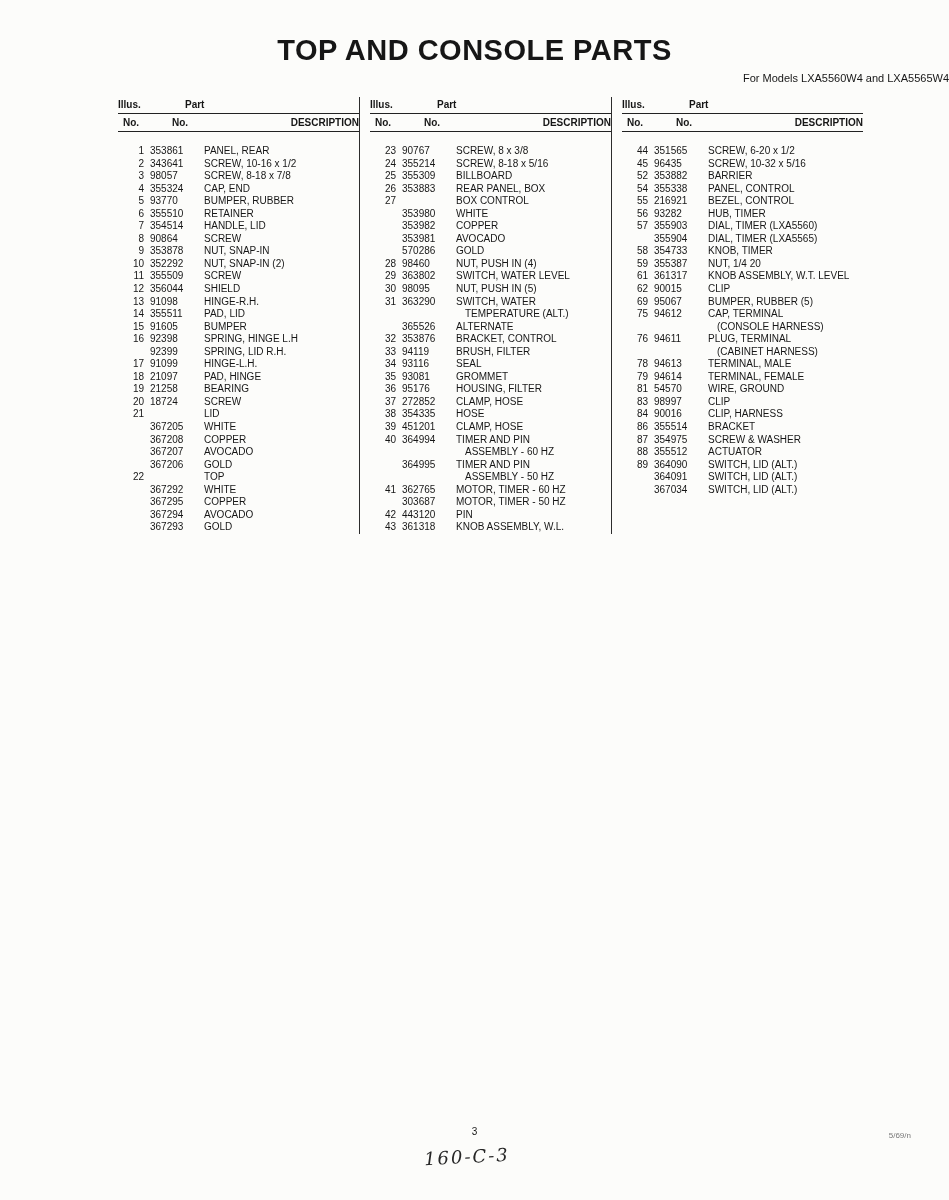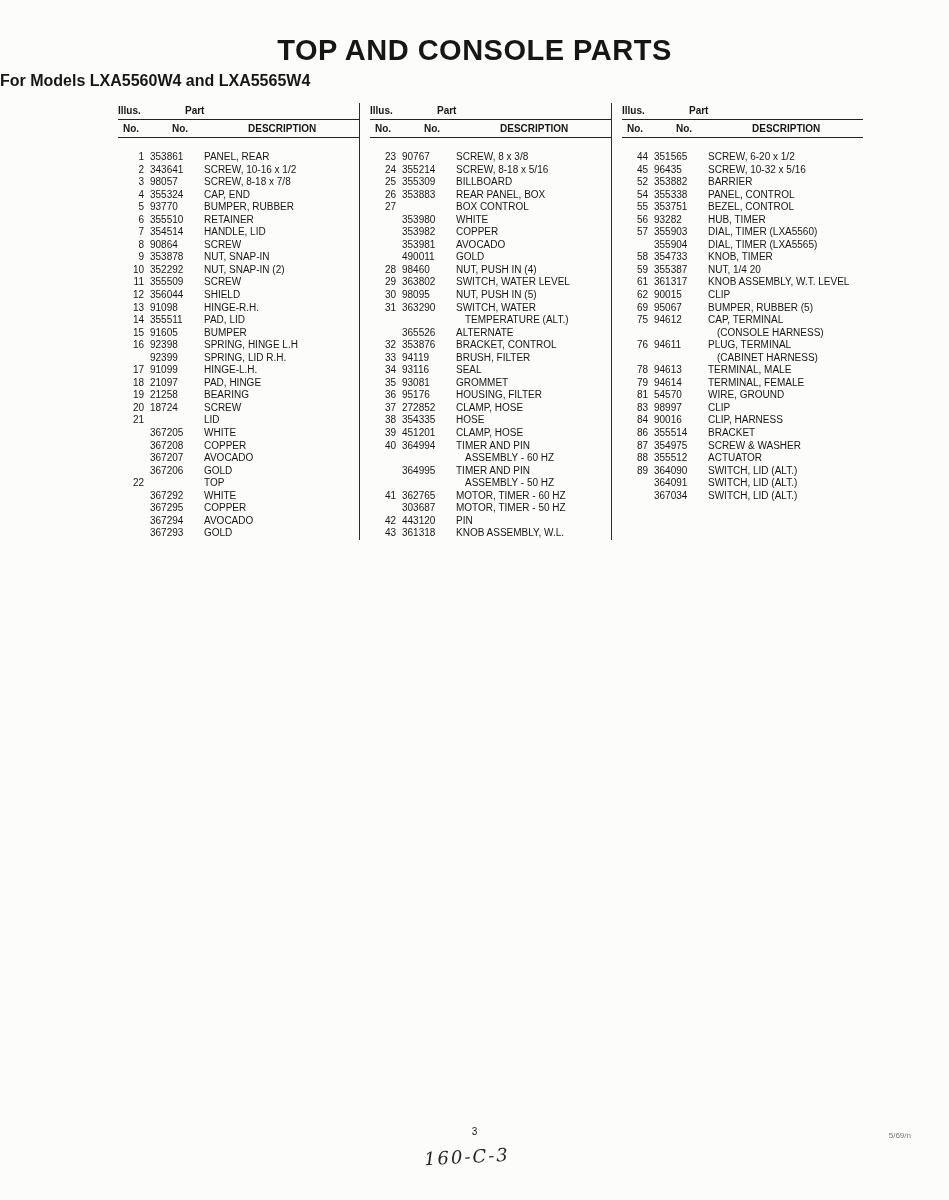--- a/index.html
+++ b/index.html
@@ -8,36 +8,36 @@
   .page {
     position:relative; width:949px; height:1200px;
     background:#fcfcfa; color:#161616; overflow:hidden;
     font-family:"Liberation Sans", sans-serif;
   }
   .title {
     text-align:center; padding-top:34px;
     font-size:29px; font-weight:700; letter-spacing:0.5px;
   }
   .subtitle {
-    text-align:left; margin-top:5px;
-    font-size:16px; font-weight:700;
+    text-align:right; margin-top:5px;
+    font-size:11px; font-weight:400;
   }
   .tables { display:flex; margin:13px 86px 0 118px; }
   .col { flex:1 1 0; min-width:0; }
   .col + .col { border-left:1px solid #2c2c2c; padding-left:10px; }
   .col-header { font-size:10px; font-weight:700; }
   .hdr-line1, .hdr-line2, .row {
     display:grid; grid-template-columns:26px 48px 1fr; column-gap:6px;
     white-space:nowrap;
   }
   .hdr-line1 { padding:2px 0 3px 0;gap:41px; }
   .hdr-line2 { padding:3px 0 3px 0;gap:28px; }
   .rule { border-top:1px solid #222; height:0; }
   .h-no1 { text-align:center; }
-  .h-desc { text-align:left; }
+  .h-desc { text-align:right; }
   .rows { margin-top:13px; }
   .row { font-size:10px; line-height:12.55px; }
   .c-illus { text-align:right; }
   .c-desc.indent { padding-left:9px; }
   .page-number {
     position:absolute; top:1126px; left:0; right:0;
     text-align:center; font-size:10px;
   }
   .print-code {
     position:absolute; top:1131px; right:38px;
@@ -285,21 +285,21 @@
             <span class="c-part">353982</span>
             <span class="c-desc">COPPER</span>
           </div>
           <div class="row">
             <span class="c-illus"></span>
             <span class="c-part">353981</span>
             <span class="c-desc">AVOCADO</span>
           </div>
           <div class="row">
             <span class="c-illus"></span>
-            <span class="c-part">490011</span>
+            <span class="c-part">570286</span>
             <span class="c-desc">GOLD</span>
           </div>
           <div class="row">
             <span class="c-illus">28</span>
             <span class="c-part">98460</span>
             <span class="c-desc">NUT, PUSH IN (4)</span>
           </div>
           <div class="row">
             <span class="c-illus">29</span>
             <span class="c-part">363802</span>
@@ -439,21 +439,21 @@
             <span class="c-part">353882</span>
             <span class="c-desc">BARRIER</span>
           </div>
           <div class="row">
             <span class="c-illus">54</span>
             <span class="c-part">355338</span>
             <span class="c-desc">PANEL, CONTROL</span>
           </div>
           <div class="row">
             <span class="c-illus">55</span>
-            <span class="c-part">353751</span>
+            <span class="c-part">216921</span>
             <span class="c-desc">BEZEL, CONTROL</span>
           </div>
           <div class="row">
             <span class="c-illus">56</span>
             <span class="c-part">93282</span>
             <span class="c-desc">HUB, TIMER</span>
           </div>
           <div class="row">
             <span class="c-illus">57</span>
             <span class="c-part">355903</span>

